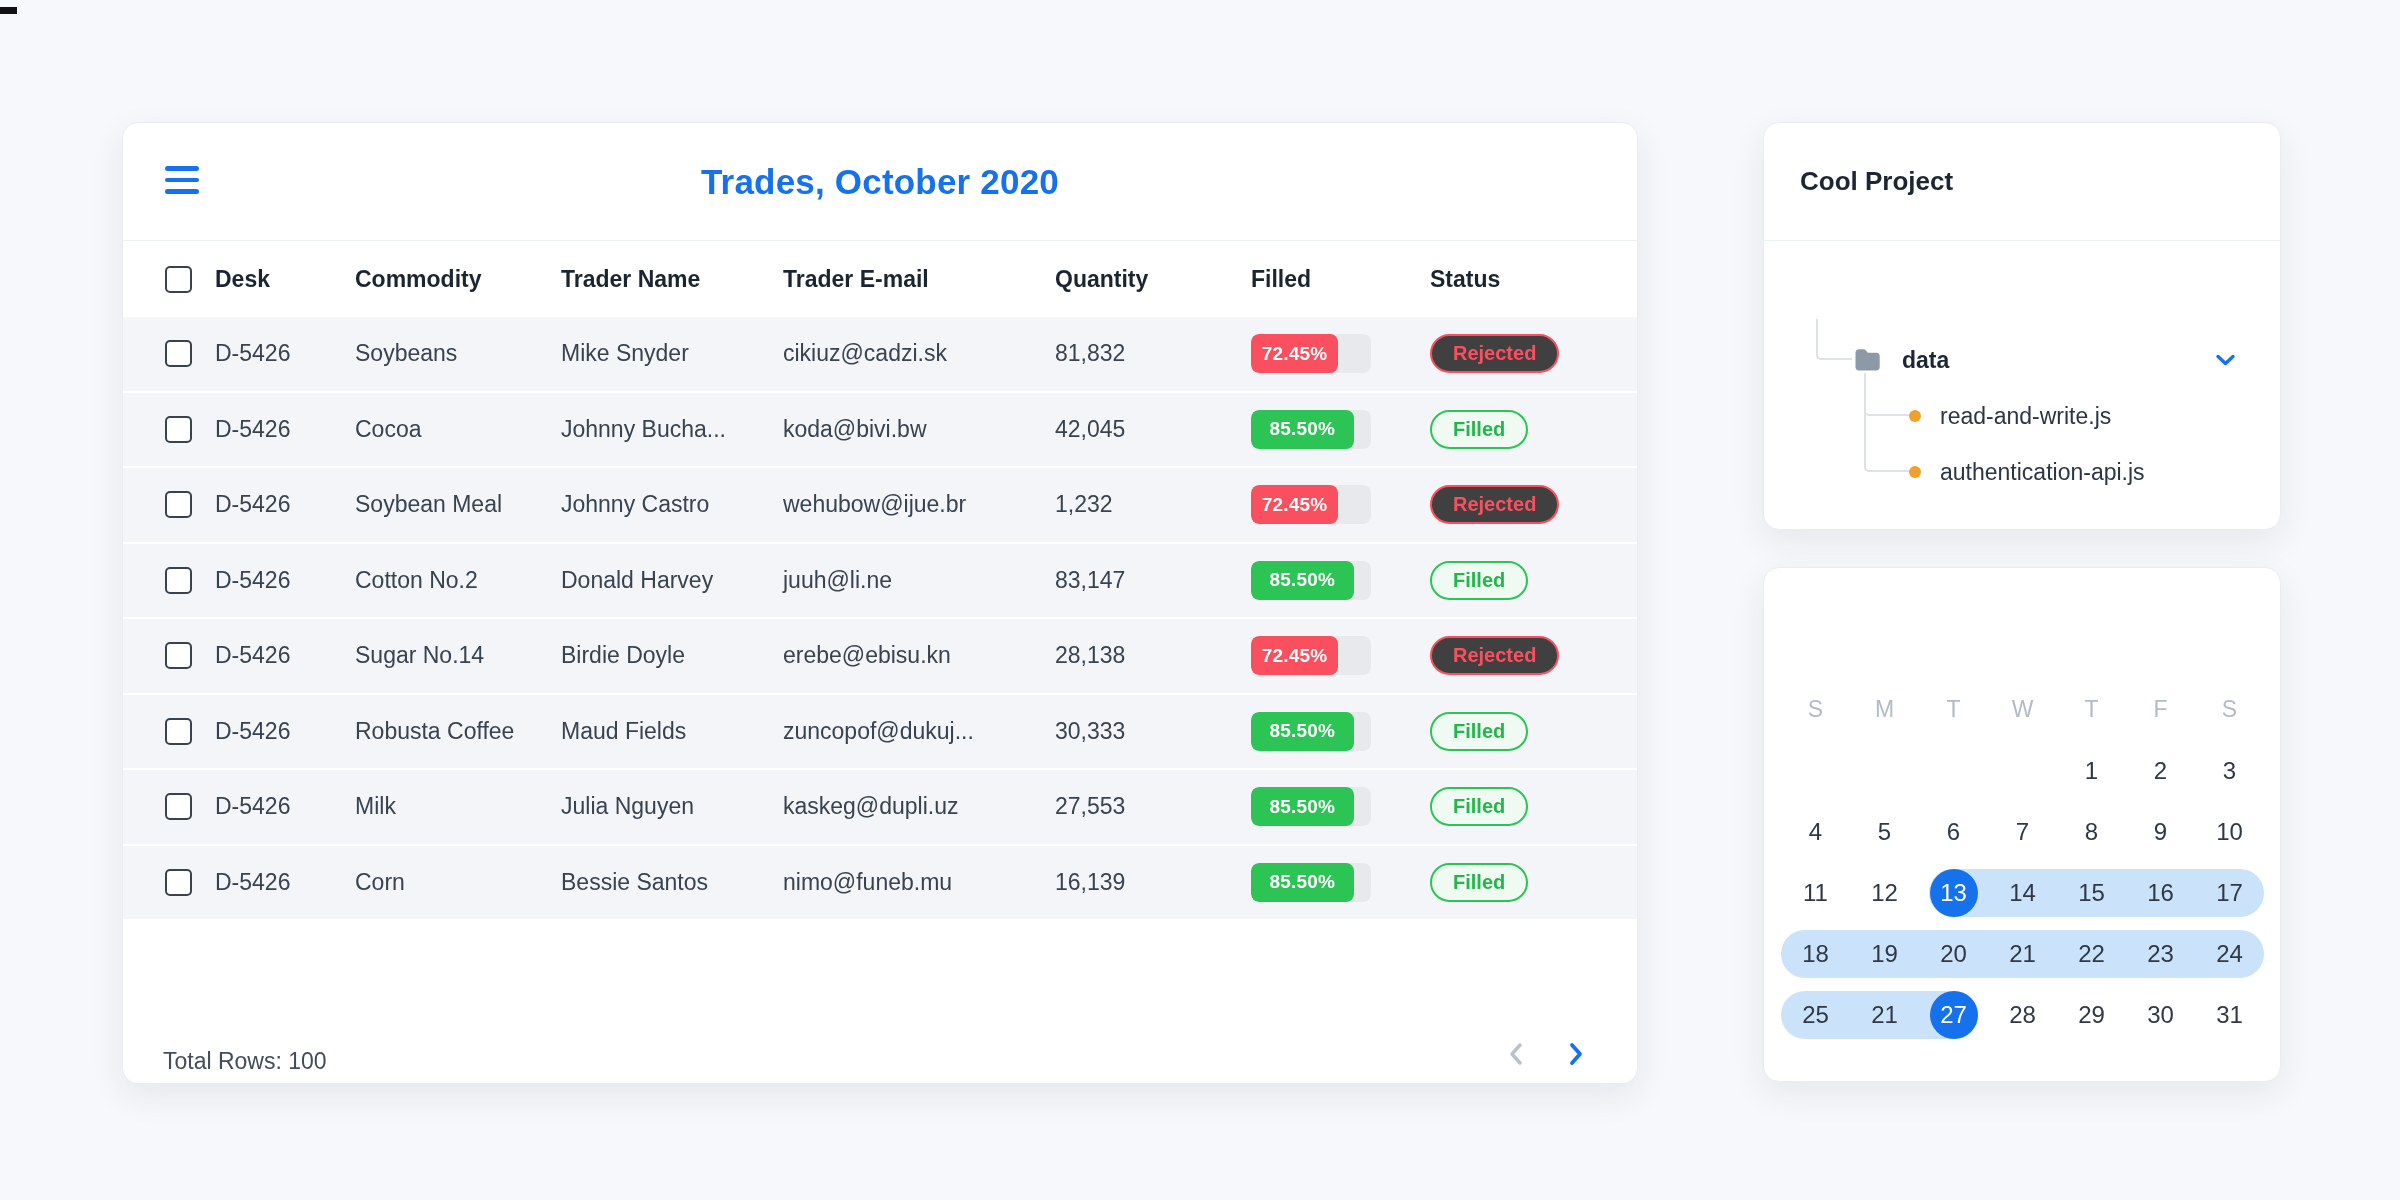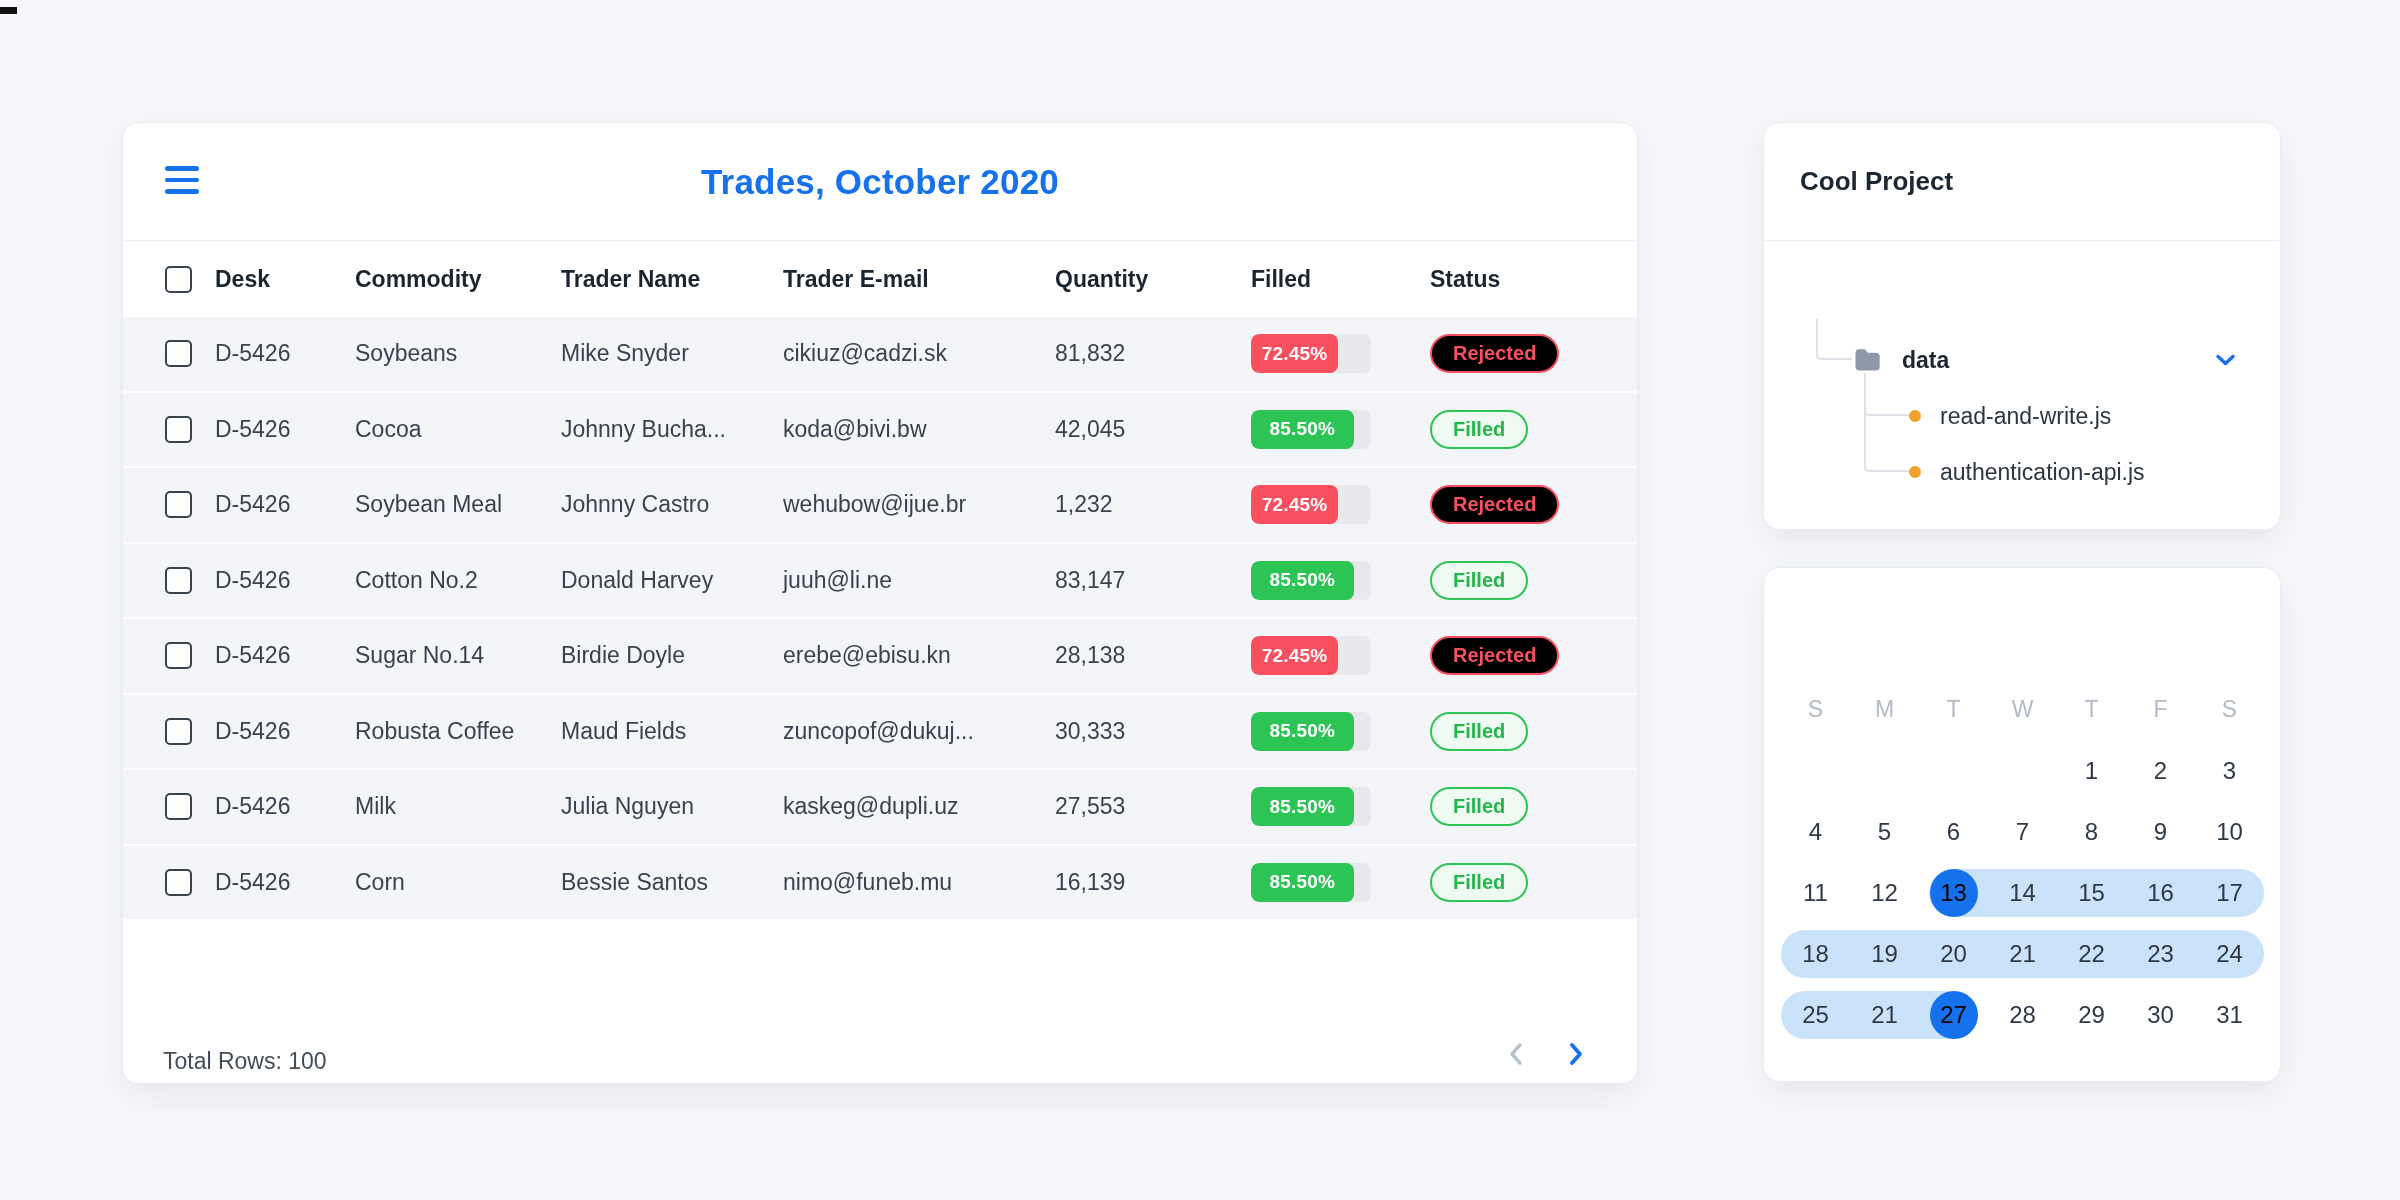--- a/index.html
+++ b/index.html
@@ -53,21 +53,21 @@
     position:absolute; left:0; top:0; bottom:0; border-radius:8px;
     display:flex; align-items:center; justify-content:center;
     color:#fff; font-weight:bold; font-size:19px; letter-spacing:.2px;
   }
   .fill.red { background:#fa4f5f; }
   .fill.green { background:#2bc455;align-items:center; }
   .badge {
     display:inline-block; padding:6px 21px; border-radius:999px;
     font-size:20px; font-weight:bold; border:2.6px solid;
   }
-  .badge.rejected { color:#fa4f5f; border-color:#fa4f5f; background:#000000; }
+  .badge.rejected { color:#fa4f5f; border-color:#fa4f5f; background:#404040; }
   .badge.filled   { color:#24b64b; border-color:#2bc455; background:#effbf2; }
   .trades-footer {
     position:absolute; left:0; right:0; bottom:0; height:142px;
     display:flex; align-items:flex-end; justify-content:space-between;
     padding:0 44px 8px 40px;
   }
   .total-rows { font-size:23px; color:#434c58; }
   .pager { display:flex; align-items:center; gap:26px; }
   .pager button { background:none; border:none; cursor:pointer; padding:6px; line-height:0; }
 
@@ -110,21 +110,21 @@
   .cal-day.round-l .band { border-top-left-radius:24px; border-bottom-left-radius:24px; }
   .cal-day.round-r .band { border-top-right-radius:24px; border-bottom-right-radius:24px; }
   .cal-day.inset-l .band { left:10px; }
   .cal-day.inset-r .band { right:10px; }
   .cal-day .num {
     position:absolute; left:50%; top:6.5px; transform:translateX(-50%);
     width:48px; height:48px; border-radius:50%;
     display:flex; align-items:center; justify-content:center;
     font-size:24px; color:#2f3945;
   }
-  .cal-day.endpoint .num { background:#1672ec; color:#000000; }
+  .cal-day.endpoint .num { background:#1672ec; color:#ffffff; }
 </style>
 </head>
 <body>
 
 <div class="stray-mark"></div>
 
 <section class="card trades-card">
   <header class="trades-header">
     <button class="hamburger" aria-label="menu">
       <i></i>

